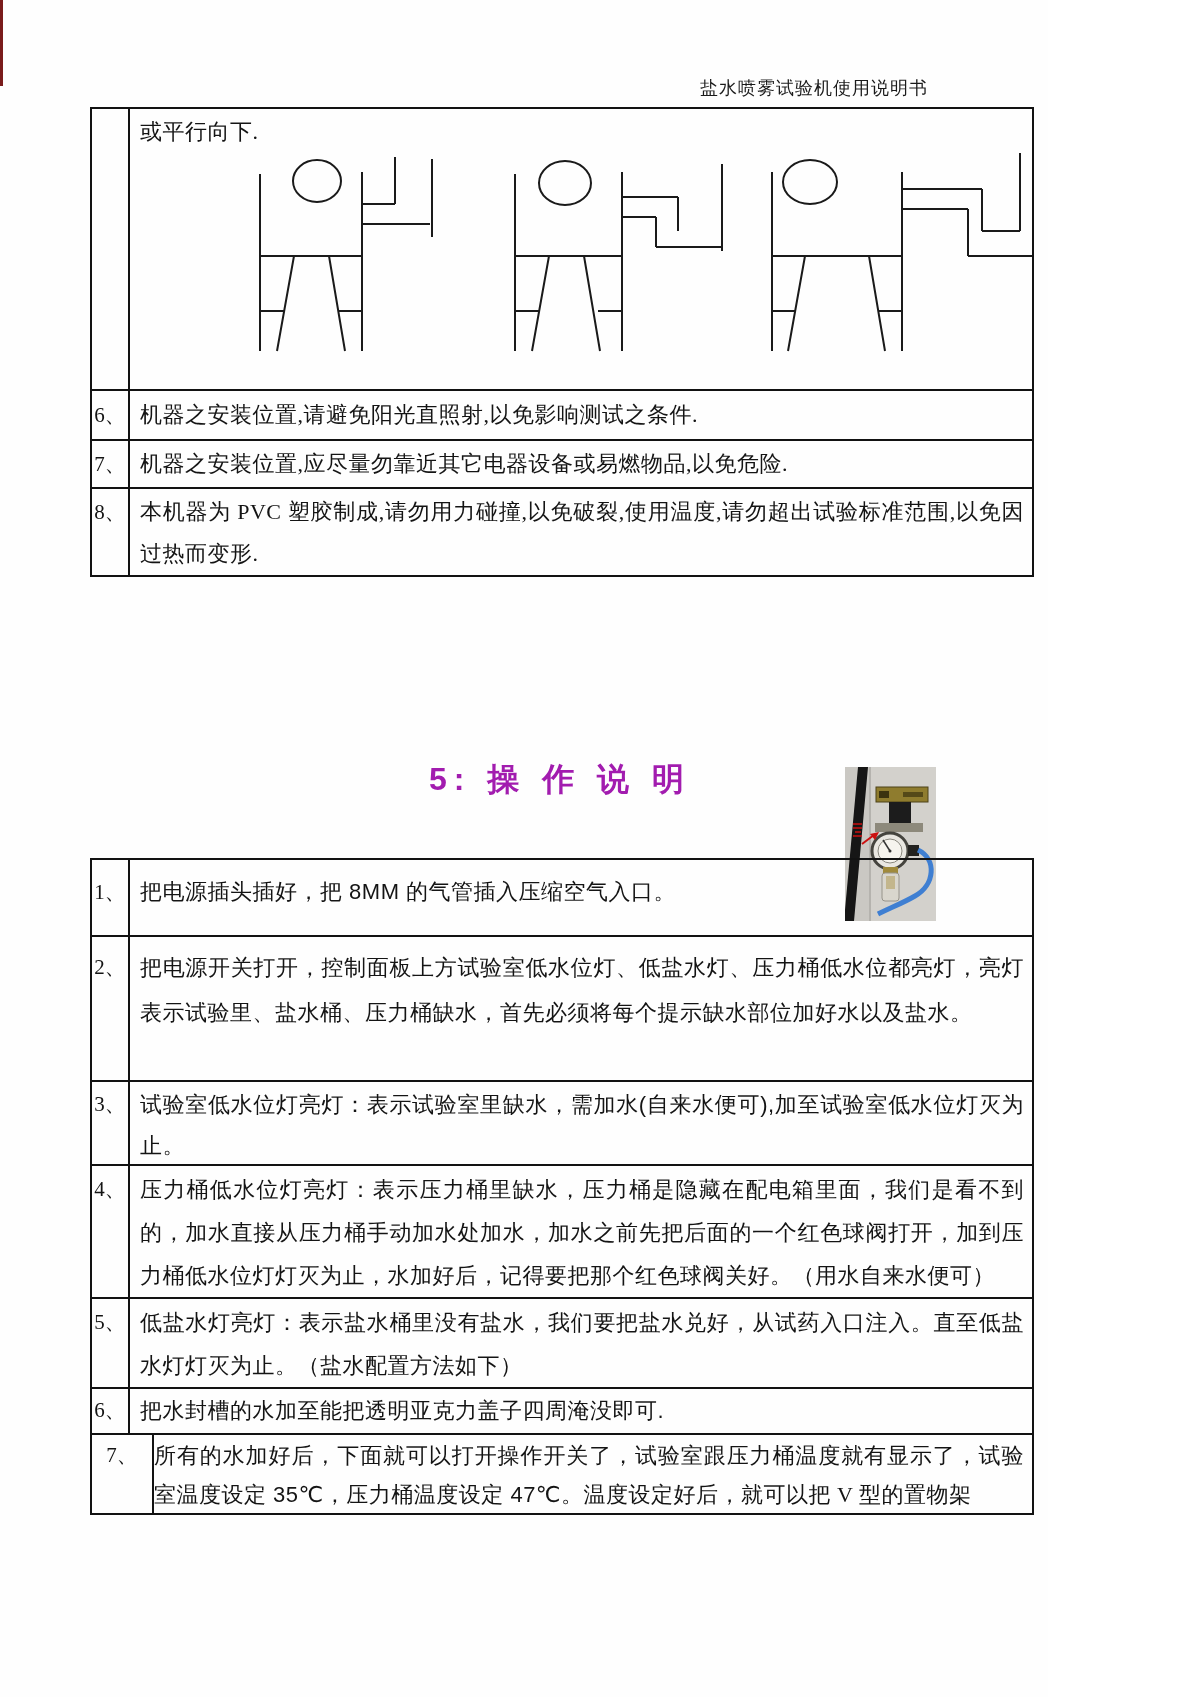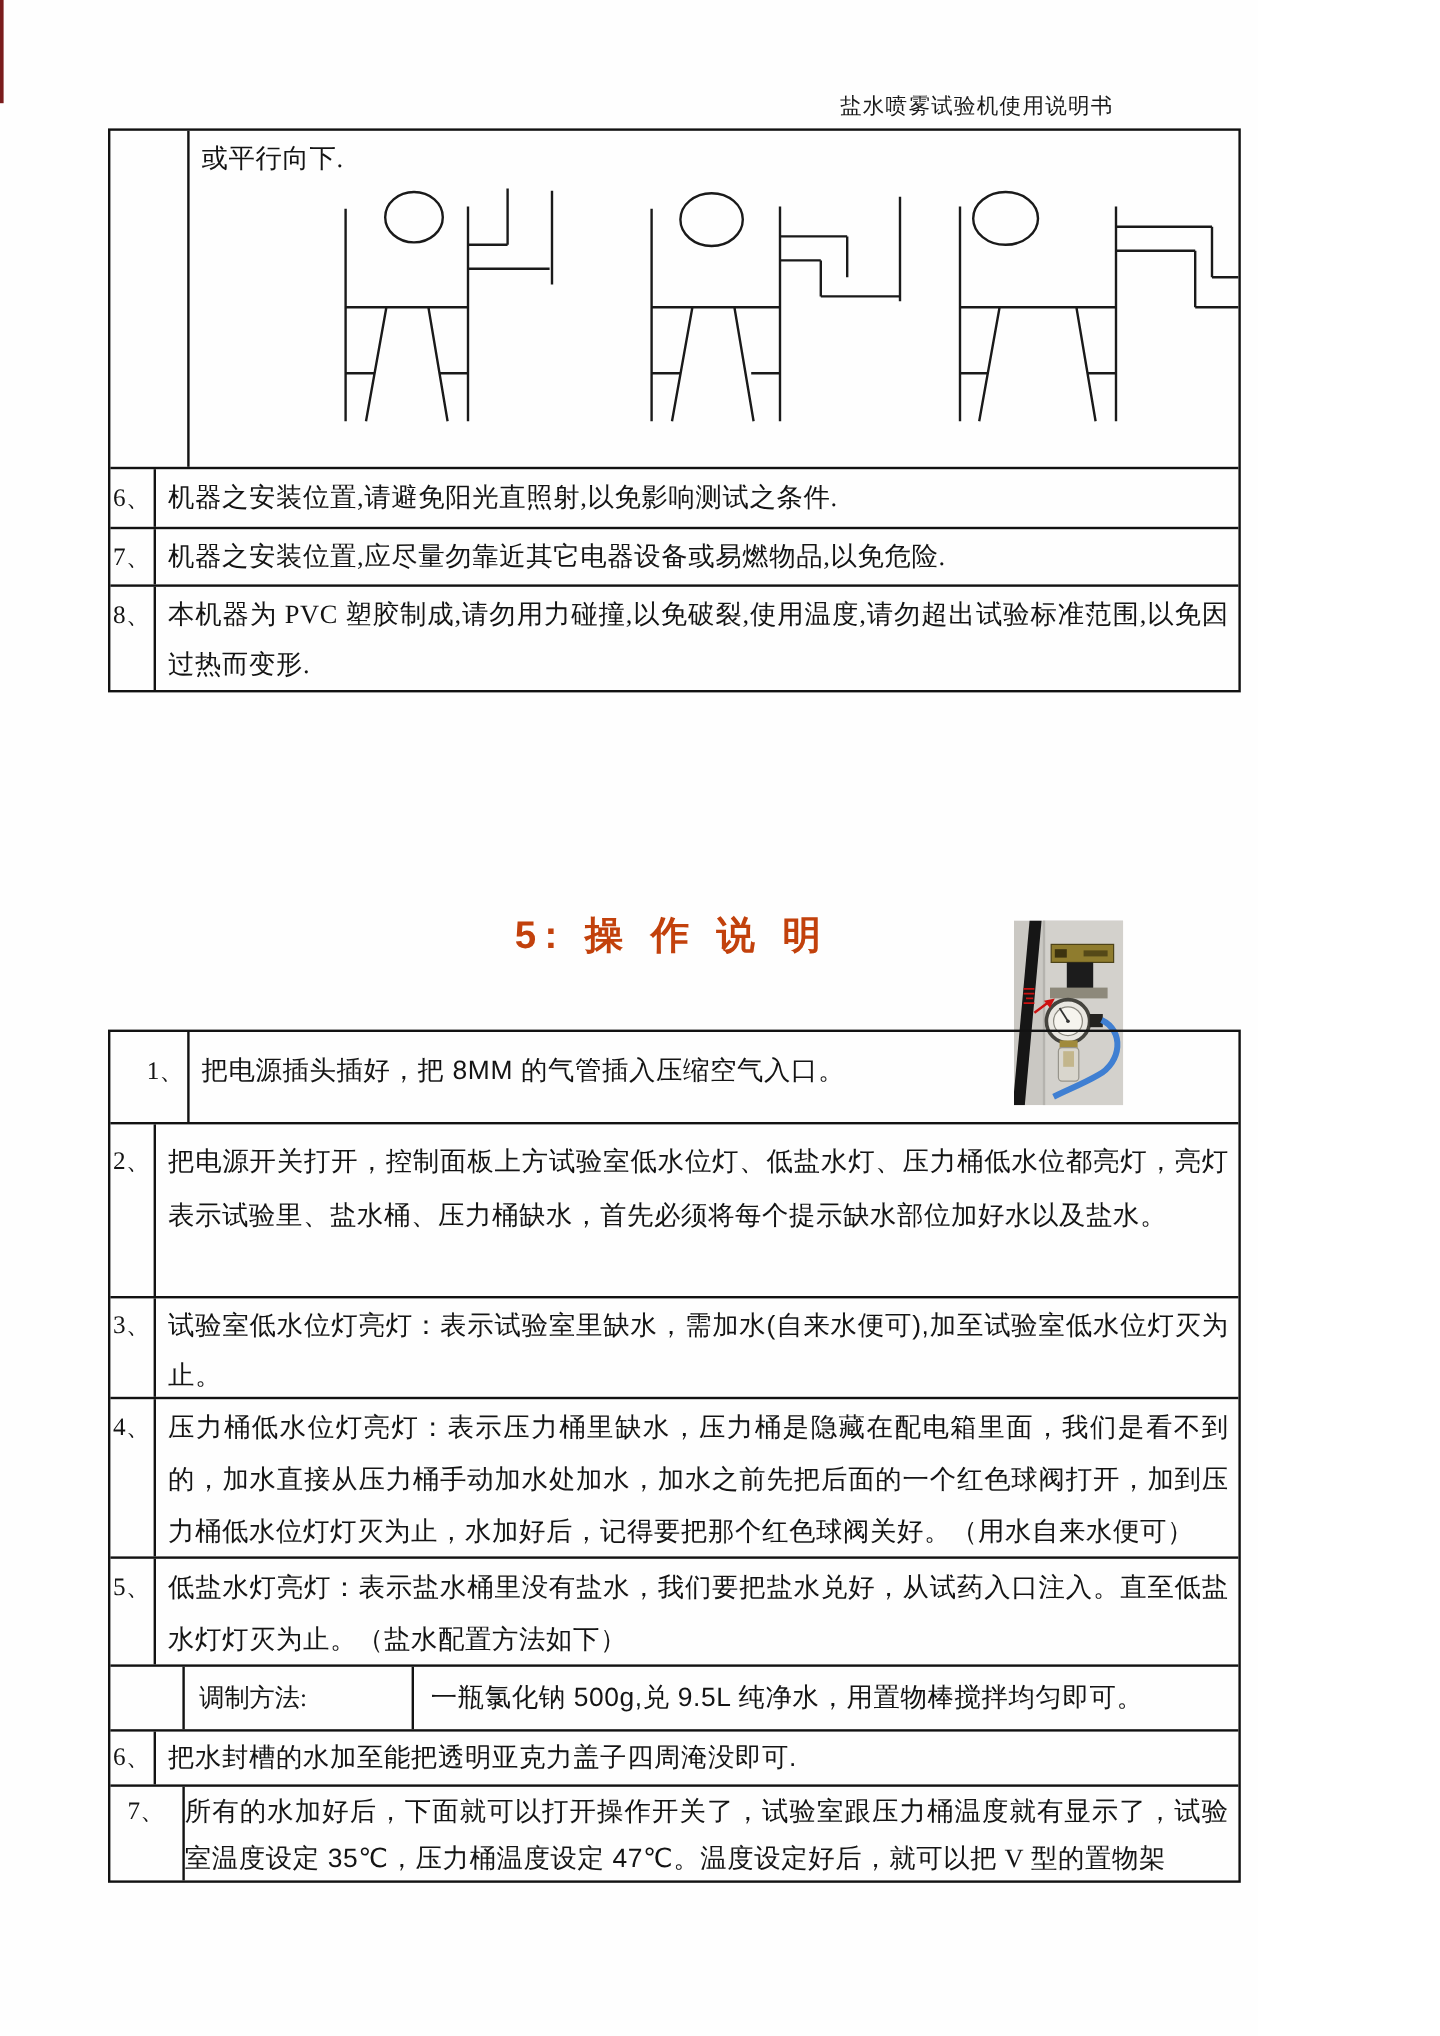--- a/index.html
+++ b/index.html
@@ -2,33 +2,33 @@
 <html><head>
 <meta charset="utf-8">
 <style>
   html,body{margin:0;padding:0;background:#ffffff;}
   #page{position:relative;width:1048px;height:1697px;background:#fefefe;overflow:hidden;
         font-family:"Liberation Serif","DejaVu Serif",serif;color:#141414;}
   .edge-mark{position:absolute;left:0;top:0;width:3px;height:86px;background:#7a1c1c;}
   .doc-header{position:absolute;top:76px;right:120px;font-size:18px;letter-spacing:1px;color:#1a1a1a;}
   .tbl{position:absolute;border:2px solid #121212;background:transparent;}
   .trow{display:flex;box-sizing:border-box;border-top:2px solid #121212;}
-  .trow.first{border-top:none;padding-left:28px;}
+  .trow.first{border-top:none;}
   .ncell{box-sizing:border-box;border-right:2px solid #121212;text-align:center;
          font-size:21px;flex:0 0 auto;line-height:var(--lh,44px);padding-top:var(--pt,2px);}
   .lcell{box-sizing:border-box;border-right:2px solid #121212;font-size:21px;flex:0 0 auto;
          padding-left:12px;line-height:var(--lh,44px);padding-top:var(--pt,2px);}
   .ccell{flex:1 1 auto;position:relative;overflow:hidden;}
   .txt{font-size:22px;line-height:var(--lh,44px);padding:var(--pt,2px) 8px 0 10px;
        text-align:justify;letter-spacing:0.5px;}
   .seg{font-family:"Liberation Serif","DejaVu Serif",serif;font-weight:400;}
   .seg.b{font-family:"Liberation Sans","DejaVu Sans",sans-serif;font-weight:400;}
   .section-heading{position:absolute;left:90px;top:758px;width:940px;text-align:center;
        font-family:"Liberation Sans","DejaVu Sans",sans-serif;font-weight:700;
-       font-size:32px;letter-spacing:7px;color:#c2410c;}
+       font-size:32px;letter-spacing:7px;color:#a21caf;}
   .footer{position:absolute;left:0;top:1568px;width:1200px;text-align:center;
        font-size:17px;color:#2b2b2b;letter-spacing:0.5px;}
   .footer .sep{margin:0 8px;color:#555;}
   svg.diagrams{position:absolute;left:52px;top:30px;}
   svg.photo{position:absolute;}
   .dline{stroke:#1a1a1a;stroke-width:2;fill:none;}
   .dshape{stroke:#1a1a1a;stroke-width:2;fill:#fefefe;}
 </style>
 </head>
 <body>
@@ -146,27 +146,20 @@
       </div>
     </div>
 
     <div class="trow" style="height:90px;--lh:43px;--pt:2px;">
       <div class="ncell" style="width:38px;">5、</div>
       <div class="ccell">
         <div class="txt"><span class="seg b">低盐水灯亮灯：表示盐水桶里没有盐水，</span><span class="seg">我们要把盐水兑好，</span><span class="seg b">从试药入口注入。直至低盐水灯灯灭为止。（盐水配置方法如下）</span></div>
       </div>
     </div>
 
-    <div class="trow" style="height:54px;--lh:48px;--pt:2px;">
-      <div class="ncell" style="width:62px;"></div>
-      <div class="lcell" style="width:191px;">调制方法:</div>
-      <div class="ccell">
-        <div class="txt" style="--lh:48px;--pt:2px;padding-left:14px;"><span class="seg b">一瓶氯化钠 500g,兑 9.5L 纯净水</span><span class="seg">，用置物棒搅拌均匀即可。</span></div>
-      </div>
-    </div>
 
     <div class="trow" style="height:46px;--lh:41px;--pt:1px;">
       <div class="ncell" style="width:38px;">6、</div>
       <div class="ccell">
         <div class="txt"><span class="seg b">把水封槽的水加至能把透明亚克力盖子四周淹没即可.</span></div>
       </div>
     </div>
 
     <div class="trow" style="height:80px;--lh:39px;--pt:1px;">
       <div class="ncell" style="width:62px;">7、</div>

